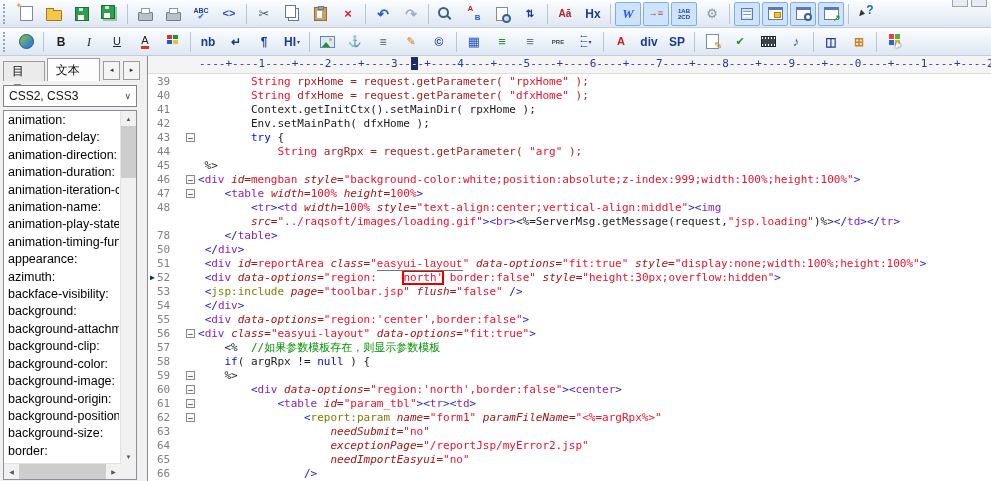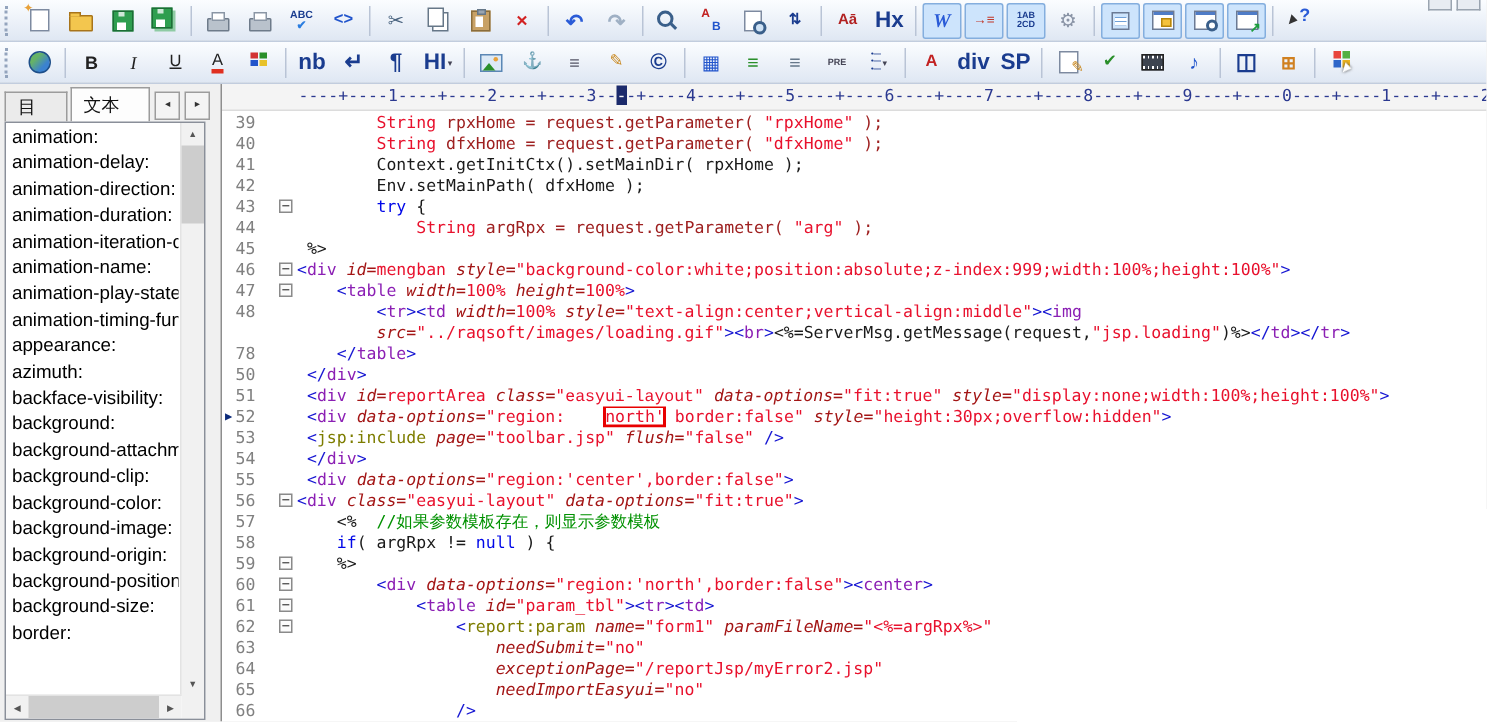--- a/index.html
+++ b/index.html
@@ -18,21 +18,21 @@
   .dd{font-size:6px;color:#445;margin-left:1px;}
 
   
   .t-abc{font-size:7px;font-weight:bold;color:#1a3c8f;flex-direction:column;}
   .t-abc::after{content:"✔";color:#2a7de0;font-size:8px;margin-top:-1px;}
   .t-blue{color:#2255cc;font-weight:bold;font-size:11px;}
   .t-steel{color:#49637f;font-size:13px;}
   .t-red{color:#d22222;font-weight:bold;font-size:13px;}
   .t-undo{color:#2a5bd7;font-size:14px;font-weight:bold;}
   .t-dis{color:#9fb0c4;font-size:14px;font-weight:bold;}
-  .t-navy{color:#1a3c8f;font-size:15px;font-weight:bold;}
+  .t-navy{color:#1a3c8f;font-size:12px;font-weight:bold;}
   .t-font{color:#b22222;font-size:10px;font-weight:bold;}
   .t-wrap{color:#2a5bd7;font-style:italic;font-weight:bold;font-size:13px;font-family:"Liberation Serif",serif;}
   .t-indent{color:#c0392b;font-size:9px;font-weight:bold;}
   .t-gear{color:#8a94a6;font-size:13px;}
   .t-sort{color:#1a3c8f;font-size:10px;font-weight:bold;}
   .t-bold{font-weight:bold;font-size:12px;color:#222;}
   .t-italic{font-style:italic;font-family:"Liberation Serif",serif;font-size:12px;color:#222;}
   .t-under{text-decoration:underline;font-size:11px;color:#222;}
   .t-fontcolor{font-size:11px;color:#222;border-bottom:3px solid #e03020;line-height:11px;}
   .t-hr{color:#556;font-size:12px;}
@@ -353,20 +353,26 @@
     </div>
 
   <div class="content">
     <div class="sidebar">
       <div class="tabs">
         <div class="tab">目录</div>
         <div class="tab active">文本库</div>
         <div class="tabarr">◂</div>
         <div class="tabarr">▸</div>
       </div>
+      <div class="comborow">
+        <div class="combo">
+          <span>CSS2, CSS3</span>
+          <span class="chev">∨</span>
+        </div>
+      </div>
       <div class="listbox">
         <div class="items" id="slist">
             <div class="sitem">animation:</div>
             <div class="sitem">animation-delay:</div>
             <div class="sitem">animation-direction:</div>
             <div class="sitem">animation-duration:</div>
             <div class="sitem">animation-iteration-count:</div>
             <div class="sitem">animation-name:</div>
             <div class="sitem">animation-play-state:</div>
             <div class="sitem">animation-timing-function:</div>

